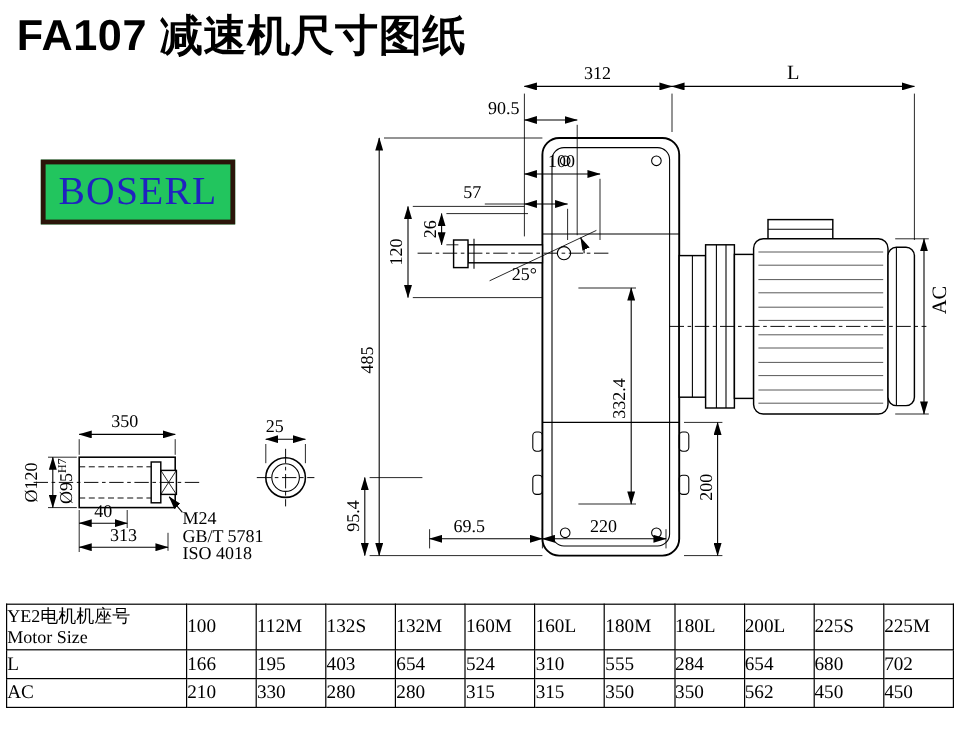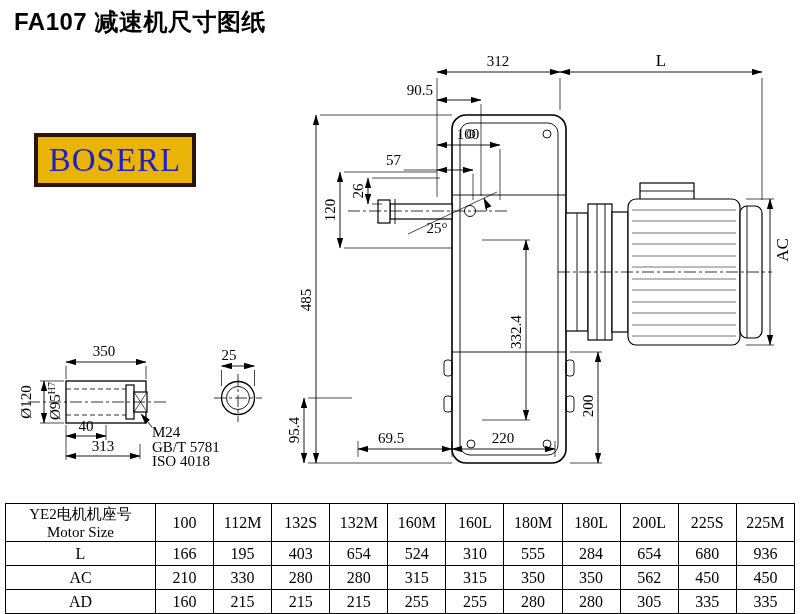--- a/index.html
+++ b/index.html
@@ -2,26 +2,26 @@
 <html><head>
 <meta charset="utf-8">
 <style>
   html,body { margin:0; padding:0; }
   body {
     width:800px; height:614px; position:relative; background:#fff; overflow:hidden;
     font-family:"Liberation Serif", serif; color:#000;
   }
   .title {
     position:absolute; left:14px; top:6px;
-    font-family:"Liberation Sans", sans-serif; font-weight:bold; font-size:24px;
+    font-family:"Liberation Sans", sans-serif; font-weight:bold; font-size:36px;
     letter-spacing:0.5px; white-space:nowrap;
   }
   .logo {
     position:absolute; left:34px; top:133px; width:154px; height:46px;
-    border:4px solid #2b150a; background:#eab308;
+    border:4px solid #2b150a; background:#22c55e;
     display:flex; align-items:center; justify-content:center;
   }
   .logo span {
     font-family:"Liberation Serif", serif; font-size:33px; color:#2022c0; letter-spacing:1px;
   }
   svg.drawing { position:absolute; left:0; top:0; }
 
   
   .ol  { fill:#fff; stroke:#000; stroke-width:1.6; }
   .ol2 { fill:#fff; stroke:#000; stroke-width:1.3; }
@@ -31,21 +31,21 @@
   .fin { stroke:#000; stroke-width:0.55; }
   .dl  { stroke:#000; stroke-width:0.9; fill:none; }
   .xl  { stroke:#000; stroke-width:0.7; }
   .cl  { stroke:#000; stroke-width:0.8; stroke-dasharray:12 3 3 3; fill:none; }
   .dash{ stroke:#000; stroke-width:0.8; stroke-dasharray:5 3; }
   svg text { font-family:"Liberation Serif", serif; font-size:15px; fill:#000; }
   text.big { font-size:17px; }
 
   table.dim-table {
     position:absolute; left:5px; top:503px; width:790px;
-    border-collapse:collapse; table-layout:fixed; text-align:center;
+    border-collapse:collapse; table-layout:fixed; text-align:left;
     font-size:16px;
   }
   .dim-table th, .dim-table td { border:1.5px solid #000; font-weight:normal; padding:0; }
   .dim-table .hrow th { height:37px; }
   .dim-table .drow th, .dim-table .drow td { height:23px; }
   .dim-table col.c0 { width:150px; }
   .ms-cell div { line-height:18px; font-size:15px; }
 </style>
 </head>
 <body>
@@ -321,44 +321,30 @@
     <td>166</td>
     <td>195</td>
     <td>403</td>
     <td>654</td>
     <td>524</td>
     <td>310</td>
     <td>555</td>
     <td>284</td>
     <td>654</td>
     <td>680</td>
-    <td>936</td>
+    <td>702</td>
   </tr>
   <tr class="drow">
     <th>AC</th>
     <td>210</td>
     <td>330</td>
     <td>280</td>
     <td>280</td>
     <td>315</td>
     <td>315</td>
     <td>350</td>
     <td>350</td>
     <td>562</td>
     <td>450</td>
     <td>450</td>
   </tr>
-  <tr class="drow">
-    <th>AD</th>
-    <td>160</td>
-    <td>215</td>
-    <td>215</td>
-    <td>215</td>
-    <td>255</td>
-    <td>255</td>
-    <td>280</td>
-    <td>280</td>
-    <td>305</td>
-    <td>335</td>
-    <td>335</td>
-  </tr>
 </tbody>
   </table>
 
 </body></html>

